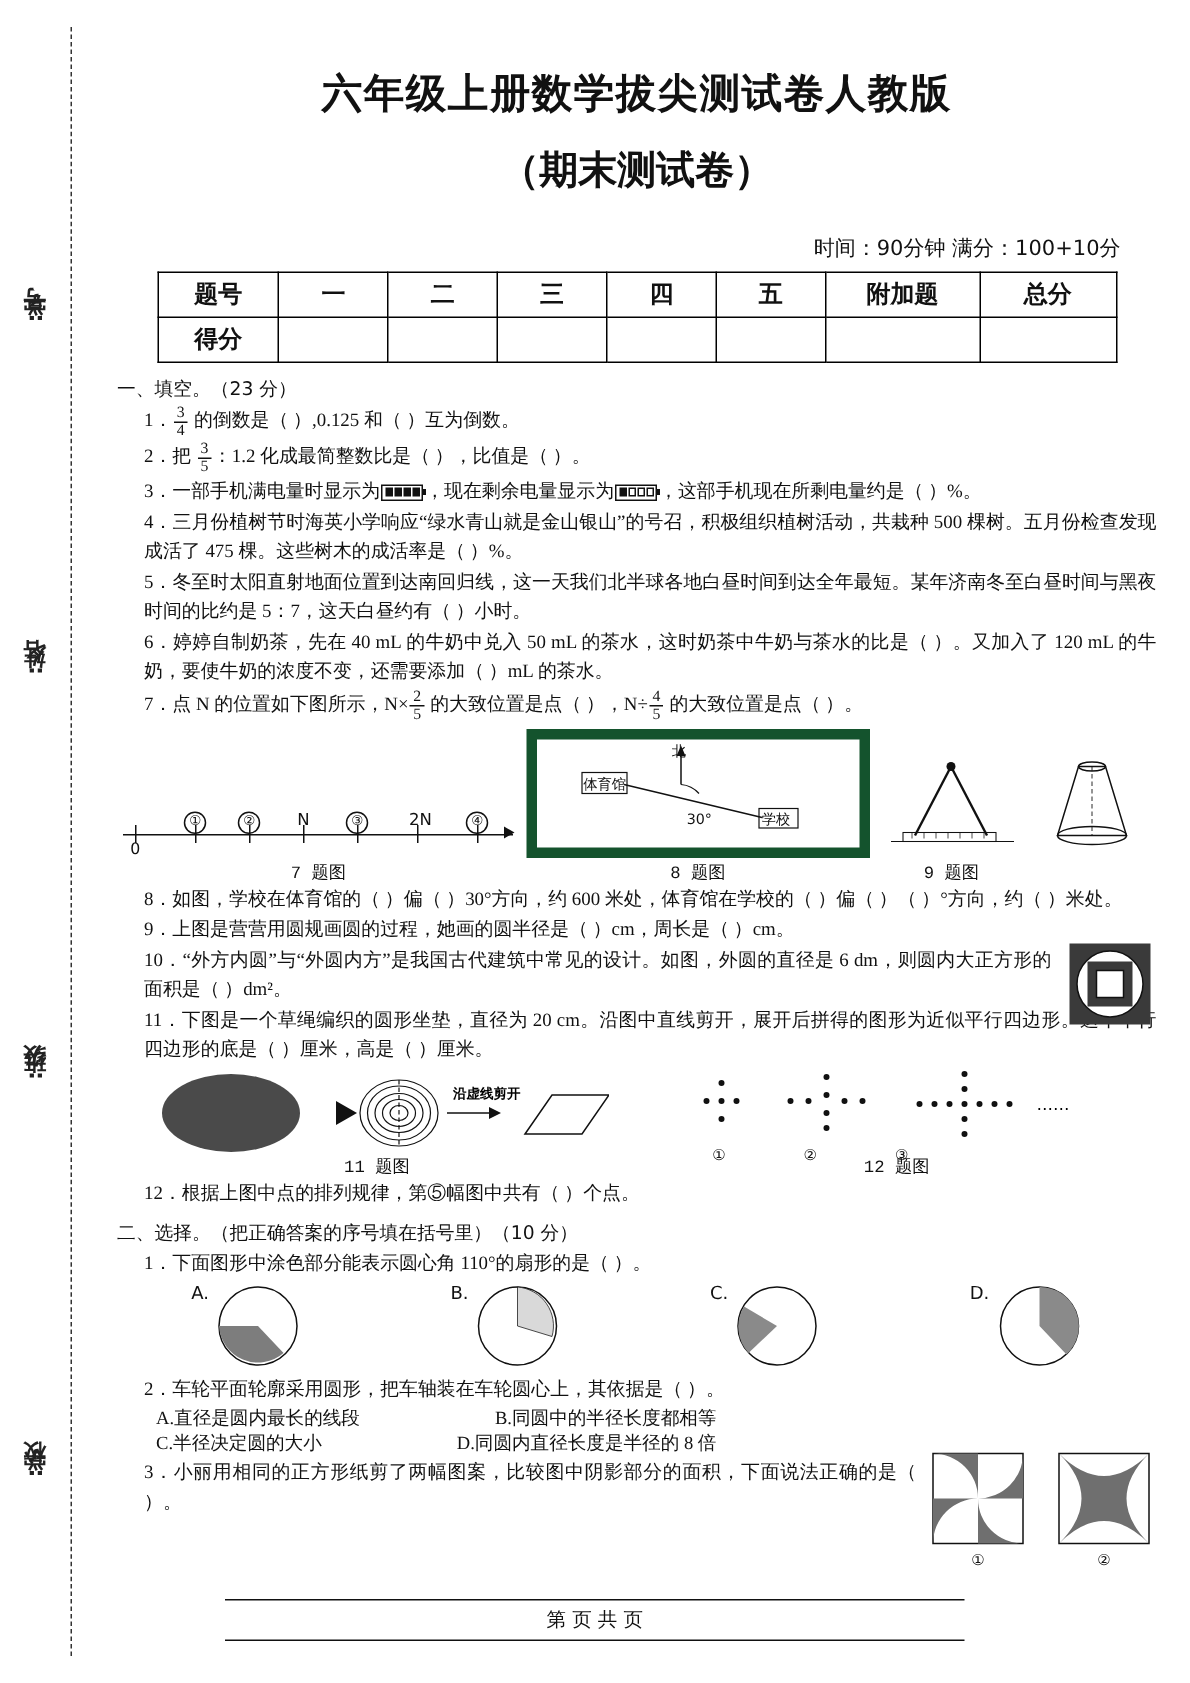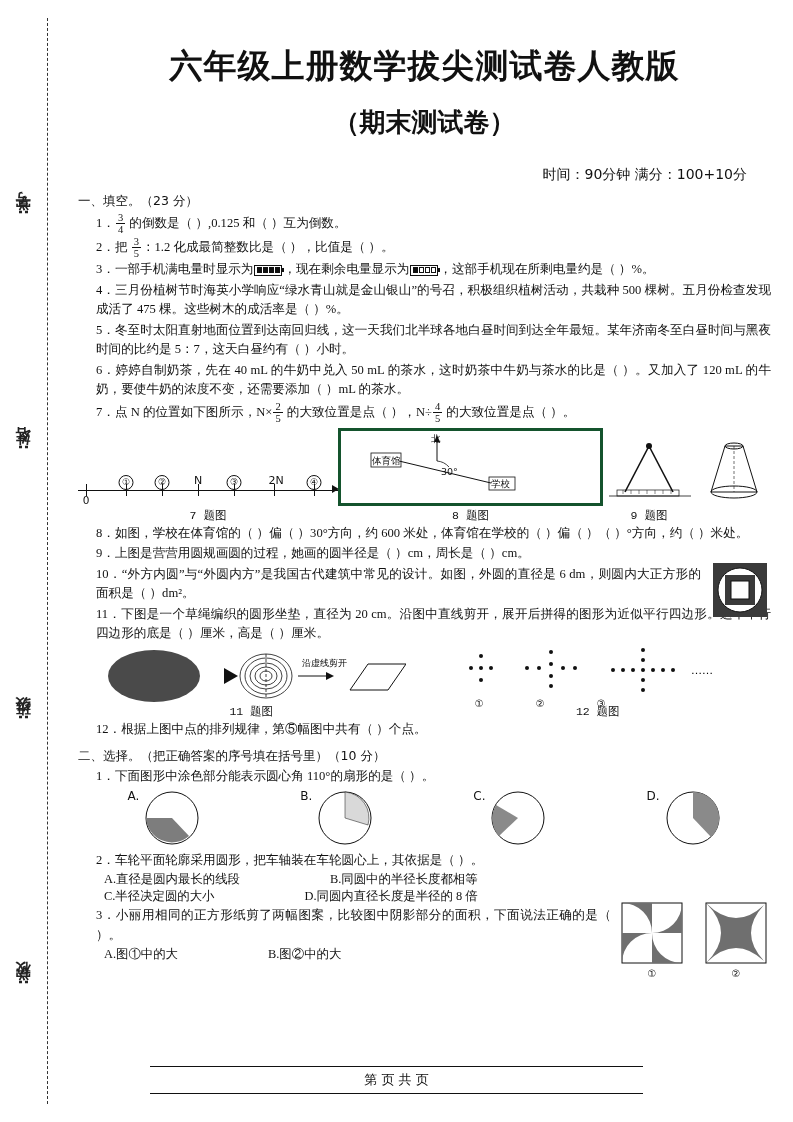--- a/index.html
+++ b/index.html
@@ -35,21 +35,21 @@
   #vl3{top:975px;}
 
   .content{
     position:absolute;left:78px;right:22px;top:28px;
   }
 
   h1.title{
     text-align:center;
     font-family:"DejaVu Sans", sans-serif;
     font-weight:bold;
-    font-size:33px;
+    font-size:27px;
     margin:16px 0 0 0;
     letter-spacing:1px;
   }
   h2.subtitle{
     text-align:center;
     font-family:"DejaVu Sans", sans-serif;
     font-weight:bold;
     font-size:26px;
     margin:16px 0 0 0;
   }
@@ -122,21 +122,21 @@
     text-align:center;font-size:11.5px;font-family:Liberation Mono, monospace;margin-top:2px;
   }
   .numline{position:relative;width:260px;height:40px;}
   .numline .axis{position:absolute;left:0;right:0;top:24px;border-top:1px solid #111;}
   .numline .arrow{position:absolute;right:-1px;top:19px;width:0;height:0;border-left:7px solid #111;border-top:4px solid transparent;border-bottom:4px solid transparent;}
   .numline .tick{position:absolute;top:18px;width:1px;height:12px;background:#111;}
   .numline .lab{position:absolute;top:28px;font-size:10.5px;font-family:"DejaVu Sans", sans-serif;transform:translateX(-50%);}
   .numline .circ{position:absolute;top:9px;transform:translateX(-50%);width:13px;height:13px;border:1px solid #111;border-radius:50%;font-size:9px;line-height:13px;text-align:center;font-family:"DejaVu Sans", sans-serif;}
   .numline .nlab{position:absolute;top:8px;transform:translateX(-50%);font-size:11px;font-family:"DejaVu Sans", sans-serif;}
 
-  .mapbox{width:215px;height:72px;border:3px solid #14532d;position:relative;padding-left:44px;}
+  .mapbox{width:215px;height:72px;border:7px solid #14532d;position:relative;}
   .mapbox .lbl{position:absolute;font-size:9.5px;font-family:"DejaVu Sans", sans-serif;}
   .opt-wrap{display:flex;align-items:flex-start;gap:4px;}
   .opt-letter{font-family:"DejaVu Sans", sans-serif;font-size:12px;}
 
   .dotfig{width:60px;height:46px;position:relative;}
   .dotlabel{text-align:center;font-size:10px;font-family:"DejaVu Sans", sans-serif;}
 
   .footer{
     position:absolute;left:0;right:0;bottom:28px;
     text-align:center;
@@ -161,20 +161,44 @@
   <div class="vlabel" id="vl2">班级:</div>
   <div class="vlabel" id="vl3">学校:</div>
 
   <div class="content">
 
     <h1 class="title">六年级上册数学拔尖测试卷人教版</h1>
     <h2 class="subtitle">（期末测试卷）</h2>
 
     <div class="timerow">时间：90分钟  满分：100+10分</div>
 
+    <table class="scoretable">
+      <tbody>
+          <tr>
+        <td class="head">题号</td>
+        <td class="c">一</td>
+        <td class="c">二</td>
+        <td class="c">三</td>
+        <td class="c">四</td>
+        <td class="c">五</td>
+        <td class="extra">附加题</td>
+        <td class="total">总分</td>
+      </tr>
+      <tr>
+        <td class="head">得分</td>
+        <td></td>
+        <td></td>
+        <td></td>
+        <td></td>
+        <td></td>
+        <td></td>
+        <td></td>
+      </tr>
+    </tbody>
+      </table>
 
     <div class="sec-head">一、填空。（23 分）</div>
 
     <div class="q indent">1．<span class="frac"><span class="n">3</span><span class="d">4</span></span> 的倒数是（    ）,0.125 和（    ）互为倒数。</div>
     <div class="q indent">2．把 <span class="frac"><span class="n">3</span><span class="d">5</span></span>：1.2 化成最简整数比是（     ），比值是（     ）。</div>
     <div class="q indent">3．一部手机满电量时显示为<span class="battery"><i class="f"></i><i class="f"></i><i class="f"></i><i class="f"></i></span>，现在剩余电量显示为<span class="battery"><i class="f"></i><i class="e"></i><i class="e"></i><i class="e"></i></span>，这部手机现在所剩电量约是（     ）%。</div>
     <div class="q indent">4．三月份植树节时海英小学响应“绿水青山就是金山银山”的号召，积极组织植树活动，共栽种 500 棵树。五月份检查发现成活了 475 棵。这些树木的成活率是（     ）%。</div>
     <div class="q indent">5．冬至时太阳直射地面位置到达南回归线，这一天我们北半球各地白昼时间到达全年最短。某年济南冬至白昼时间与黑夜时间的比约是 5：7，这天白昼约有（     ）小时。</div>
     <div class="q indent">6．婷婷自制奶茶，先在 40 mL 的牛奶中兑入 50 mL 的茶水，这时奶茶中牛奶与茶水的比是（     ）。又加入了 120 mL 的牛奶，要使牛奶的浓度不变，还需要添加（     ）mL 的茶水。</div>
     <div class="q indent">7．点 N 的位置如下图所示，N×<span class="frac"><span class="n">2</span><span class="d">5</span></span> 的大致位置是点（     ），N÷<span class="frac"><span class="n">4</span><span class="d">5</span></span> 的大致位置是点（     ）。</div>
@@ -209,21 +233,21 @@
           <svg width="215" height="72" style="position:absolute;left:0;top:0;">
             <line x1="96" y1="8" x2="96" y2="30" stroke="#111" stroke-width="1"></line>
             <polygon points="96,4 93,11 99,11" fill="#111"></polygon>
             <line x1="58" y1="30" x2="150" y2="52" stroke="#111" stroke-width="1"></line>
             <path d="M96 30 A 18 18 0 0 1 108 36" fill="none" stroke="#111" stroke-width="0.8"></path>
             <rect x="30" y="22" width="30" height="14" fill="none" stroke="#111" stroke-width="0.8"></rect>
             <rect x="148" y="46" width="26" height="13" fill="none" stroke="#111" stroke-width="0.8"></rect>
           </svg>
           <div class="lbl" style="left:31px;top:24px;">体育馆</div>
           <div class="lbl" style="left:150px;top:47px;text-align:right;">学校</div>
-          <div class="lbl" style="left:100px;top:35px;">30°</div>
+          <div class="lbl" style="left:100px;top:48px;">30°</div>
         </div>
         <div class="figcap">8 题图</div>
       </div>
 
       <div>
         <svg width="92" height="62">
           <line x1="46" y1="6" x2="22" y2="52" stroke="#111" stroke-width="1.6"></line>
           <line x1="46" y1="6" x2="70" y2="52" stroke="#111" stroke-width="1.6"></line>
           <circle cx="46" cy="6" r="3" fill="#111"></circle>
           <line x1="6" y1="56" x2="88" y2="56" stroke="#111" stroke-width="0.8"></line>
@@ -262,21 +286,21 @@
         <rect x="2" y="2" width="54" height="54" fill="#3a3a3a"></rect>
         <circle cx="29" cy="29" r="22" fill="#fff" stroke="#111"></circle>
         <rect x="14" y="14" width="30" height="30" fill="#3a3a3a"></rect>
         <rect x="20" y="20" width="18" height="18" fill="#fff" stroke="#111"></rect>
       </svg>
     </div>
 
     <div class="q indent">11．下图是一个草绳编织的圆形坐垫，直径为 20 cm。沿图中直线剪开，展开后拼得的图形为近似平行四边形。这个平行四边形的底是（     ）厘米，高是（     ）厘米。</div>
 
     <div class="figrow" style="margin-top:2px;">
-      <div style="display:flex;align-items:flex-end;gap:10px;">
+      <div style="display:flex;align-items:flex-end;gap:10px;font-weight:bold;">
         <svg width="300" height="58">
           <ellipse cx="48" cy="30" rx="46" ry="26" fill="#4a4a4a"></ellipse>
           <g stroke="#111" fill="none" stroke-width="0.8">
             <ellipse cx="160" cy="30" rx="26" ry="22"></ellipse>
             <ellipse cx="160" cy="30" rx="21" ry="18"></ellipse>
             <ellipse cx="160" cy="30" rx="16" ry="13"></ellipse>
             <ellipse cx="160" cy="30" rx="11" ry="9"></ellipse>
             <ellipse cx="160" cy="30" rx="6" ry="5"></ellipse>
           </g>
           <path d="M118 22 l14 8 -14 8 z" fill="#111"></path>
@@ -370,24 +394,20 @@
       <span>A.直径是圆内最长的线段</span>
       <span>B.同圆中的半径长度都相等</span>
     </div>
     <div class="twoopt indent" style="padding-left:26px;">
       <span>C.半径决定圆的大小</span>
       <span>D.同圆内直径长度是半径的 8 倍</span>
     </div>
 
     <div style="position:relative;">
       <div class="q indent" style="padding-right:160px;">3．小丽用相同的正方形纸剪了两幅图案，比较图中阴影部分的面积，下面说法正确的是（     ）。</div>
-      <div class="twoopt indent" style="padding-left:26px;padding-right:160px;">
-        <span>A.图①中的大</span>
-        <span>B.图②中的大</span>
-      </div>
 
       <div style="position:absolute;right:4px;top:-4px;display:flex;gap:22px;">
         <div>
           <svg width="62" height="62">
             <rect x="1" y="1" width="60" height="60" fill="#fff" stroke="#111"></rect>
             <path d="M31 31 A30 30 0 0 0 1 1 L31 1 Z" fill="#6f6f6f"></path>
             <path d="M31 31 A30 30 0 0 0 61 1 L61 31 Z" fill="#6f6f6f"></path>
             <path d="M31 31 A30 30 0 0 0 61 61 L31 61 Z" fill="#6f6f6f"></path>
             <path d="M31 31 A30 30 0 0 0 1 61 L1 31 Z" fill="#6f6f6f"></path>
           </svg>

